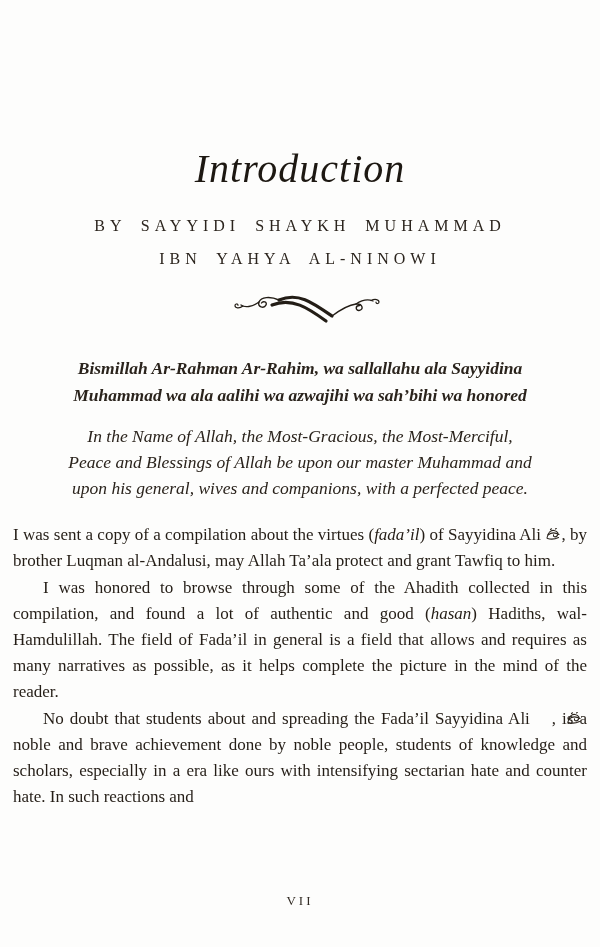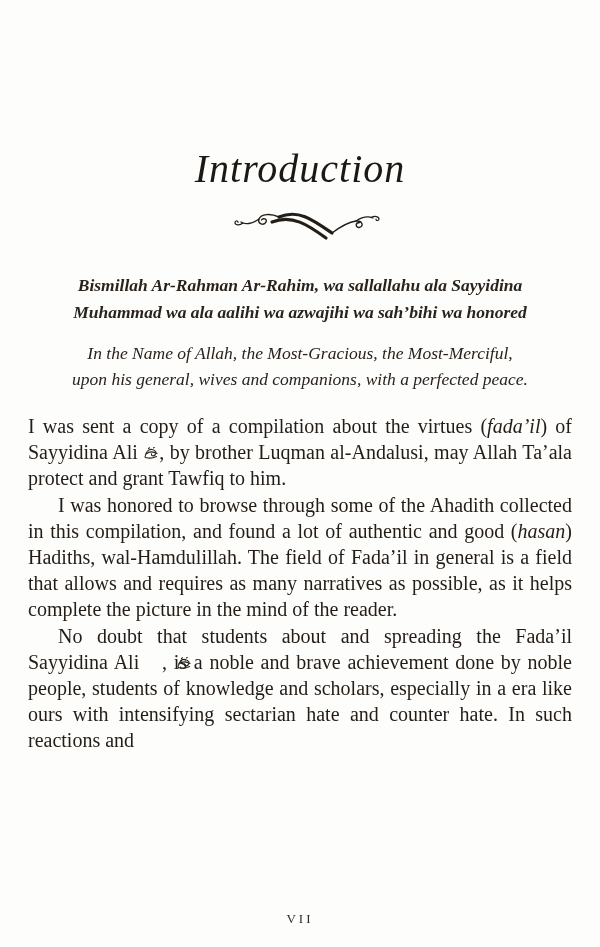--- a/index.html
+++ b/index.html
@@ -8,21 +8,21 @@
     background: #ffffff;
     font-family: "Liberation Serif", serif;
     color: #272019;
     -webkit-font-smoothing: antialiased;
   }
   .page {
     position: relative;
     width: 600px; height: 947px;
     box-sizing: border-box;
     background: #fdfdfc;
-    padding: 0 28px;
+    padding: 0 13px;
     overflow: hidden;
   }
   .title {
     margin: 146px 0 0 0;
     text-align: center;
     font-style: italic;
     font-weight: 500;
     font-size: 40px;
     line-height: 46px;
     color: #1d1812;
@@ -56,54 +56,58 @@
   }
   .translation {
     margin-top: 15px;
     font-size: 17.5px;
     line-height: 26px;
     text-align: center;
   }
   .invocation .line { display: block; }
   .bodytext {
     margin-top: 21px;
-    font-size: 20px;
+    font-size: 17px;
     line-height: 26px;
     color: #241d16;
   }
   .bodytext p {
     margin: 0;
     text-align: justify;
   }
   .bodytext p.indent { text-indent: 30px; }
   .bodytext p + p { margin-top: 1px; }
   .it { font-style: italic; }
   .honorific {
     display: inline-block;
     vertical-align: -1px;
     width: 16px; height: 13px;
   }
   .folio {
     position: absolute;
     left: 0; right: 0;
-    bottom: 20px;
+    bottom: 38px;
     text-align: center;
     font-size: 13px;
     letter-spacing: 3px;
     color: #322b24;
   }
   svg { display: inline-block; }
 </style>
 </head>
 <body>
 
 <div class="page">
 
   <h1 class="title">Introduction</h1>
 
+  <div class="byline">
+    <span class="line">BY SAYYIDI SHAYKH MUHAMMAD</span>
+    <span class="line">IBN YAHYA AL-NINOWI</span>
+  </div>
 
   <div class="ornament-wrap">
     <span>
       <svg width="168" height="40" viewBox="0 0 168 40" fill="none" xmlns="http://www.w3.org/2000/svg">
         <g stroke="#231d16" fill="none" stroke-linecap="round">
           <path d="M63 12 C 82 4, 96 14, 116 28" stroke-width="3.2"></path>
           <path d="M56 17 C 76 9, 92 20, 110 33" stroke-width="3.2"></path>
           <path d="M63 12 C 54 8, 45 9, 43 14 C 41 19, 48 21, 50 17 C 51.5 14, 47 12.5, 45.5 15" stroke-width="1.4"></path>
           <path d="M43 14 C 36 19, 29 20, 25 17" stroke-width="1.3"></path>
           <path d="M27 18 C 23 21, 19 20, 19 17.5 C 19 15.5, 22 15.5, 22 17.3" stroke-width="1.2"></path>
@@ -115,20 +119,21 @@
     </span>
   </div>
 
   <div class="invocation translit">
     <span class="line">Bismillah Ar-Rahman Ar-Rahim, wa sallallahu ala Sayyidina</span>
     <span class="line">Muhammad wa ala aalihi wa azwajihi wa sah’bihi wa honored</span>
   </div>
 
   <div class="invocation translation">
     <span class="line">In the Name of Allah, the Most-Gracious, the Most-Merciful,</span>
+    <span class="line">Peace and Blessings of Allah be upon our master Muhammad and</span>
     <span class="line">upon his general, wives and companions, with a perfected peace.</span>
   </div>
 
   <div class="bodytext">
 
     <p><span>I was sent a copy of a compilation about the virtues (</span><span class="it">fada’il</span><span>) of Sayyidina Ali </span><span class="honorific"><svg width="16" height="13" viewBox="0 0 16 13" xmlns="http://www.w3.org/2000/svg">
             <g stroke="#2a231c" fill="none" stroke-width="1.1" stroke-linecap="round">
               <path d="M2 10 C 3 4, 6 2, 9 2.5 C 13 3.2, 14 6, 12 8 C 10.5 9.5, 8 9, 8.5 6.8"></path>
               <path d="M3 7 C 6 4.5, 10 4.2, 14 6.5"></path>
               <path d="M2.5 10.5 C 6 11.5, 10 11.2, 13.5 9.5"></path>

